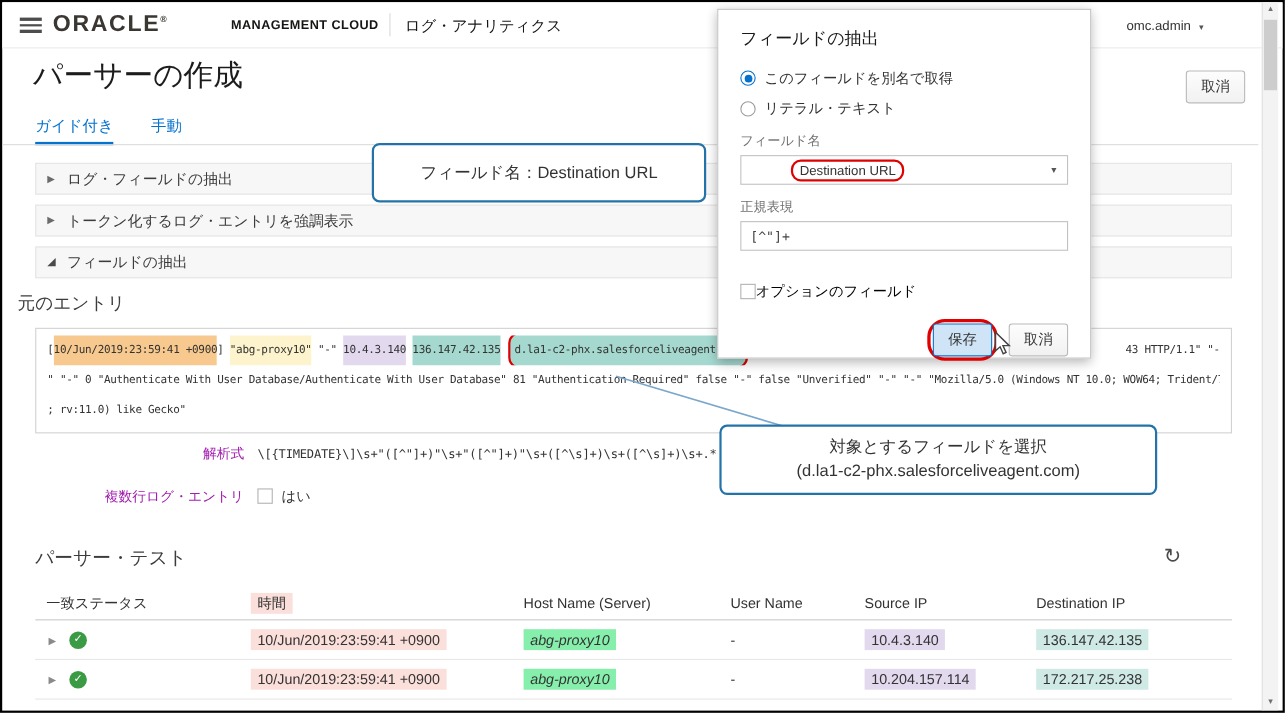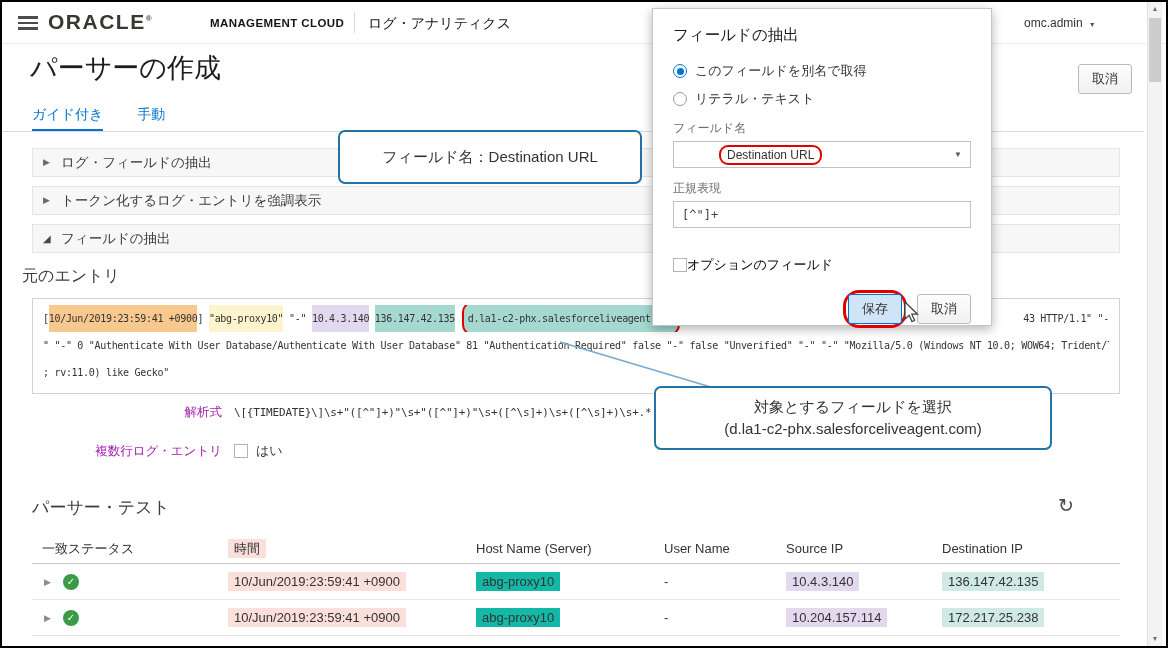--- a/index.html
+++ b/index.html
@@ -35,21 +35,21 @@
   .tabline { position:absolute; left:0; right:22px; top:129px; height:1px; background:#dcdcdc; }
 
   
   .secbar { position:absolute; left:30px; width:1088px; height:29px; background:#f7f7f7;
             border:1px solid #e4e4e4; line-height:27px; font-size:13.5px; color:#3c3c3c;
             padding-left:28px; cursor:pointer; }
   .secbar .tri { position:absolute; left:10px; top:0; font-size:9px; color:#6b6b6b; }
   .secbar.expanded .tri { font-size:10px; color:#4a4a4a; }
 
   
-  .orig-heading { position:absolute; left:20px; top:264px; font-size:16px; color:#3c3c3c; }
+  .orig-heading { position:absolute; left:14px; top:264px; font-size:16px; color:#3c3c3c; }
   .logbox { position:absolute; left:30px; top:296px; width:1088px; height:96px;
             border:1px solid #d2d2d2; padding:6px 10px;
             font-family:"DejaVu Sans Mono", monospace; font-size:10px;
             letter-spacing:-0.3px; color:#333; }
   .logline { white-space:pre; line-height:27px; height:27px; overflow:hidden; }
   .l1 { display:flex; align-items:center; }
   .l1 span { white-space:pre; }
   .sp { flex:1; }
   .hl-orange { background:#f8c98e; padding:1px 0; }
   .hl-yellow { background:#fdf3cd; padding:1px 0; }
@@ -78,21 +78,21 @@
                   align-items:center; }
   .thead { height:30px; border-bottom:1px solid #c9c9c9; }
   .thead .th:first-child { padding-left:10px; }
   .trow { height:36px; border-bottom:1px solid #e7e7e7; }
   .status { display:flex; align-items:center; gap:12px; padding-left:12px; }
   .row-tri { color:#8a8a8a; font-size:9px; cursor:pointer; }
   .okicon { width:16px; height:16px; border-radius:50%; background:#3a9b44; color:#fff;
             font-size:10px; line-height:16px; text-align:center; }
   .cellhl { padding:2px 6px; }
   .c-pink { background:#fbdfdb; }
-  .c-yellow { background:#14b8a6; }
+  .c-yellow { background:#86efac;font-style:italic; }
   .c-lav { background:#e3d9ef; }
   .c-teal { background:#cfe9e4; }
 
   
   .dialog { position:absolute; left:650px; top:6px; width:340px; height:318px; background:#fff;
             border:1px solid #c5c5c5; box-shadow:0 3px 10px rgba(0,0,0,0.3);
             padding:16px 20px; z-index:30; }
   .dlg-title { font-size:15.5px; color:#1a1a1a; margin-bottom:16px; }
   .radio-row { display:flex; align-items:center; gap:8px; margin-bottom:10px;
                font-size:13px; color:#333; cursor:pointer; }

